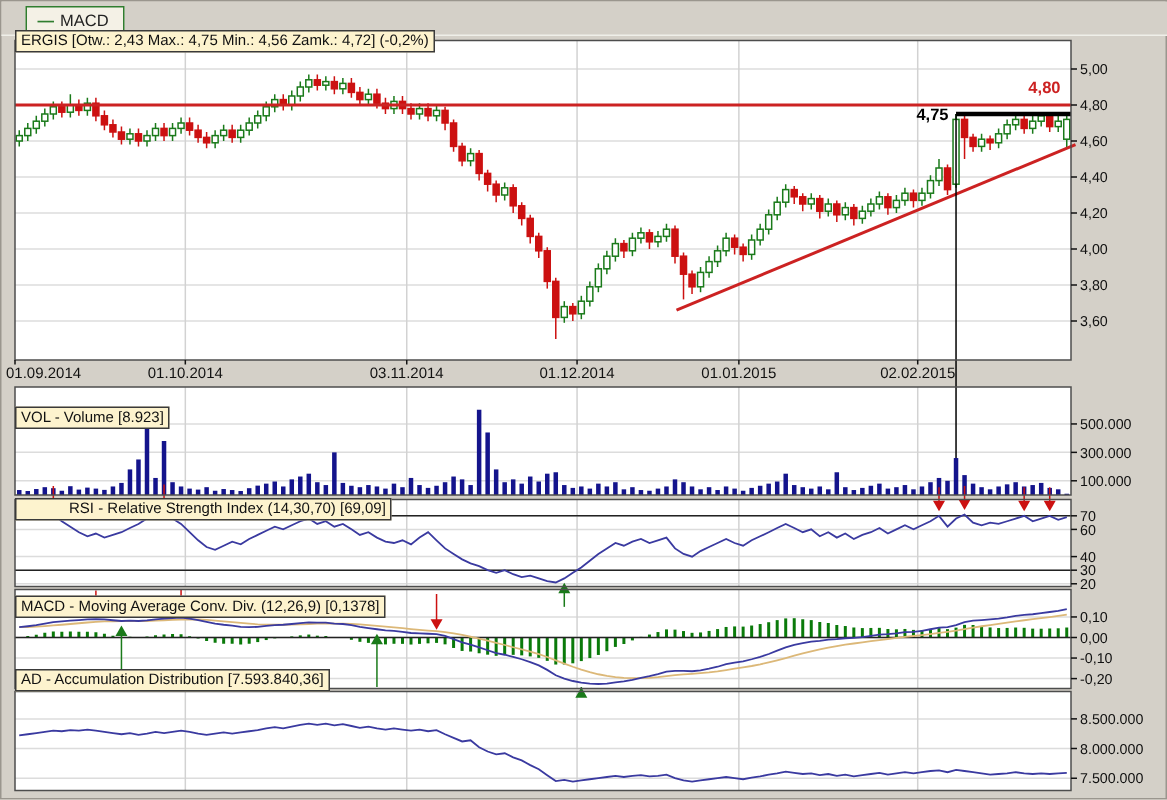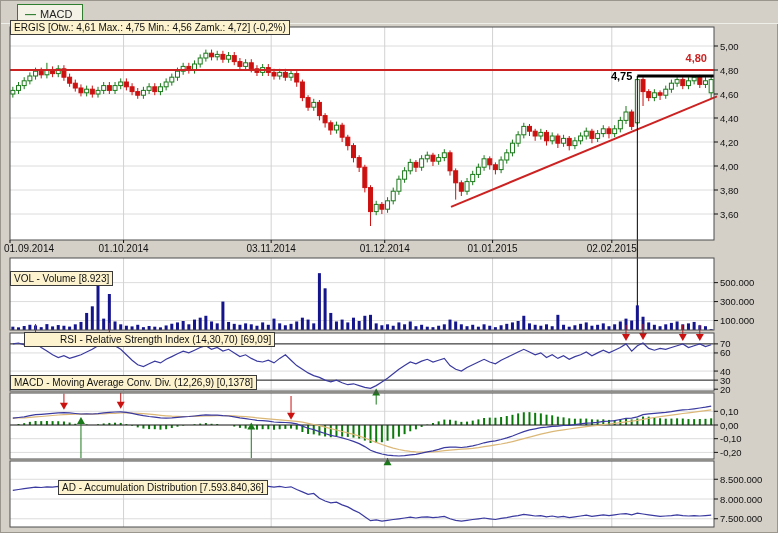--- a/index.html
+++ b/index.html
@@ -7,23 +7,23 @@
   .stage{position:relative;width:778px;height:533px;background:#d4d0c8;border:1px solid #9a968e;box-sizing:border-box;}
   #chart-svg{position:absolute;left:0;top:0;}
   .tabstrip{position:absolute;left:0;top:0;width:778px;height:22px;background:#d4d0c8;border-bottom:1px solid #efefe9;}
   .tab{position:absolute;left:16px;top:3px;height:15px;padding:1px 10px 1px 7px;background:#f4f1e6;
        border:1px solid #2f7d2f;font-size:11px;color:#222;display:flex;align-items:center;gap:4px;cursor:pointer;}
   .tab .dash{color:#2f7d2f;font-weight:bold;}
   .hdr{position:absolute;background:#fdf3ce;border:1px solid #3a3a3a;font-size:10px;color:#111;
        padding:0 3px;line-height:13px;height:13px;white-space:nowrap;z-index:5;}
   .h-price{left:9px;top:19px;}
   .h-vol{left:9px;top:270px;}
-  .h-rsi{left:23px;top:331px;padding-left:35px;}
-  .h-macd{left:9px;top:374px;}
-  .h-ad{left:9px;top:479px;margin-left:48px;}
+  .h-rsi{left:9px;top:331px;padding-left:35px;}
+  .h-macd{left:9px;top:396px;}
+  .h-ad{left:9px;top:445px;}
 </style>
 </head>
 <body>
 
 <div class="stage">
   <div class="tabstrip">
     <div class="tab">
       <span class="dash">—</span>
       <span>MACD</span>
     </div>
@@ -678,18 +678,18 @@
       <line x1="270.16129032258067" y1="239" x2="270.16129032258067" y2="242" stroke="#111" stroke-width="1"></line>
       <text x="270.16129032258067" y="251" font-size="10" fill="#111" text-anchor="middle" font-family="Liberation Sans, sans-serif" font-weight="normal">03.11.2014</text>
       <line x1="383.7096774193549" y1="239" x2="383.7096774193549" y2="242" stroke="#111" stroke-width="1"></line>
       <text x="383.7096774193549" y="251" font-size="10" fill="#111" text-anchor="middle" font-family="Liberation Sans, sans-serif" font-weight="normal">01.12.2014</text>
       <line x1="491.58064516129036" y1="239" x2="491.58064516129036" y2="242" stroke="#111" stroke-width="1"></line>
       <text x="491.58064516129036" y="251" font-size="10" fill="#111" text-anchor="middle" font-family="Liberation Sans, sans-serif" font-weight="normal">01.01.2015</text>
       <line x1="610.8064516129033" y1="239" x2="610.8064516129033" y2="242" stroke="#111" stroke-width="1"></line>
       <text x="610.8064516129033" y="251" font-size="10" fill="#111" text-anchor="middle" font-family="Liberation Sans, sans-serif" font-weight="normal">02.02.2015</text>
     </svg>
 
-  <div class="hdr h-price">ERGIS [Otw.: 4,61  Max.: 4,75  Min.: 4,56  Zamk.: 4,72] (-0,2%)</div>
+  <div class="hdr h-price">ERGIS [Otw.: 2,43  Max.: 4,75  Min.: 4,56  Zamk.: 4,72] (-0,2%)</div>
   <div class="hdr h-vol">VOL - Volume [8.923]</div>
   <div class="hdr h-rsi">RSI - Relative Strength Index (14,30,70) [69,09]</div>
   <div class="hdr h-macd">MACD - Moving Average Conv. Div. (12,26,9) [0,1378]</div>
   <div class="hdr h-ad">AD - Accumulation Distribution [7.593.840,36]</div>
 </div>
 
 </body></html>

